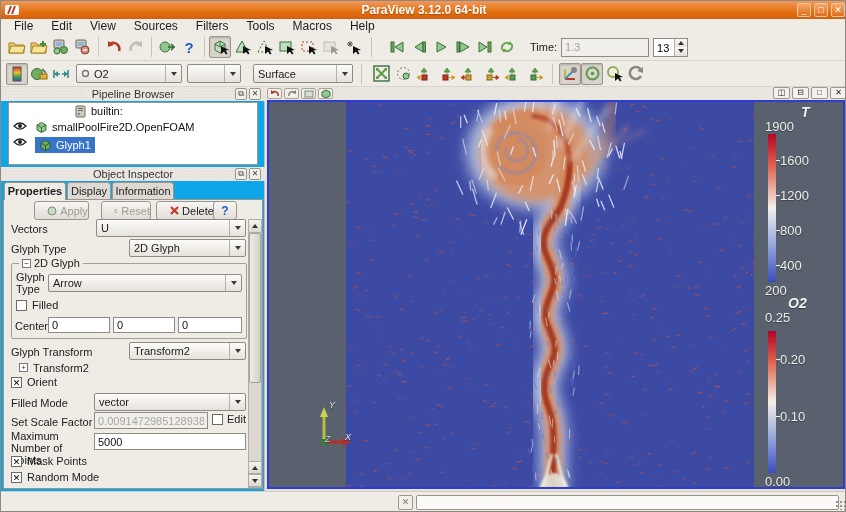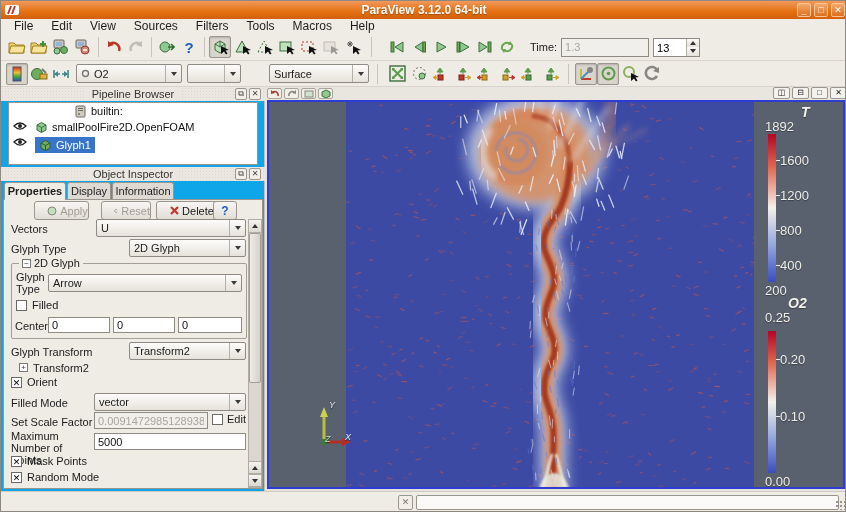--- a/index.html
+++ b/index.html
@@ -25,21 +25,21 @@
   .sep{width:1px;height:20px;background:#c9c5bd;margin:0 4px;flex:0 0 auto;}
   .qmark{font-size:15px;font-weight:bold;color:#1d5fc0;}
   
   .combo{height:19px;border:1px solid #8f8b84;border-radius:2px;background:linear-gradient(#fdfcfb,#e6e2db);display:flex;align-items:center;flex:0 0 auto;}
   .combo .cv{flex:1;font-size:11px;color:#1b1b1b;padding:0 4px;white-space:nowrap;overflow:hidden;}
   .combo .cbtn{width:16px;height:100%;border-left:1px solid #b4b0a8;display:flex;align-items:center;justify-content:center;}
   .arr{width:0;height:0;border-left:3.5px solid transparent;border-right:3.5px solid transparent;border-top:4px solid #3a3a3a;}
   .field{border:1px solid #8f8b84;background:#fff;font-size:11px;color:#111;padding:0 3px;}
   .field.dis{background:#f1efeb;color:#a9a59d;}
   .spin{display:flex;height:19px;border:1px solid #8f8b84;background:#fff;flex:0 0 auto;}
-  .spin .sv{width:32px;font-size:11px;padding:2px 3px 0 3px;}
+  .spin .sv{width:20px;font-size:11px;padding:2px 3px 0 3px;}
   .spin .sbtns{width:13px;display:flex;flex-direction:column;border-left:1px solid #b4b0a8;}
   .spin .sbtns div{flex:1;display:flex;align-items:center;justify-content:center;background:linear-gradient(#fbfaf8,#e4e0d9);}
   .uarr{width:0;height:0;border-left:3px solid transparent;border-right:3px solid transparent;border-bottom:4px solid #333;}
   .darr{width:0;height:0;border-left:3px solid transparent;border-right:3px solid transparent;border-top:4px solid #333;}
   .lbl{font-size:11px;color:#1b1b1b;}
   
   #left{position:absolute;left:0;top:86px;width:264px;height:404px;background:#0ea5e9;border-right:1px solid #c4c0b8;}
   .phead{position:absolute;left:0;width:264px;height:14px;font-size:11px;color:#333;text-align:center;line-height:14px;
     background-image:radial-gradient(#ddd8cf 22%,transparent 23%);background-size:3px 3px;background-color:#ebe7e0;}
   .phead .ptitle{background:#ebe7e0;padding:0 6px;}
@@ -299,21 +299,21 @@
       <span class="cbtn">
           <i class="arr"></i>
         </span>
     </div>
     <div class="combo" style="width:54px;margin-left:5px">
       <span class="cv"></span>
       <span class="cbtn">
           <i class="arr"></i>
         </span>
     </div>
-    <div class="combo" style="width:100px;margin-left:28px">
+    <div class="combo" style="width:100px;margin-left:12px">
       <span class="cv">Surface</span>
       <span class="cbtn">
           <i class="arr"></i>
         </span>
     </div>
     <div class="sep" style="margin:0 8px"></div>
     <div class="ti">
         <svg width="17" height="17" viewBox="0 0 17 17">
           <rect x="1" y="1" width="15" height="15" fill="none" stroke="#3c6e3c" stroke-width="1.4"></rect>
           <path d="M4,4 L13,13 M13,4 L4,13" stroke="#5c9c4c" stroke-width="2"></path>
@@ -1216,21 +1216,21 @@
             <line x1="226.2687638505069" y1="257.9567353129387" x2="224.84166092376537" y2="252.85305632897274" stroke="rgb(95,115,205)" stroke-width="1.1" opacity="0.55" stroke-linecap="round"></line>
           </g>
       </svg>
 
       <span class="legtitle" style="left:532px;top:2px">T</span>
       <div class="legbar" style="left:499px;top:32px;height:148px"></div>
       <div class="tkm" style="left:507px;top:58px"></div>
         <div class="tkm" style="left:507px;top:93px"></div>
       <div class="tkm" style="left:507px;top:128px"></div>
         <div class="tkm" style="left:507px;top:163px"></div>
-      <span class="legnum" style="left:496px;top:17px">1892</span>
+      <span class="legnum" style="left:496px;top:17px">1900</span>
       <span class="legnum" style="left:511px;top:51px">1600</span>
       <span class="legnum" style="left:511px;top:86px">1200</span>
       <span class="legnum" style="left:511px;top:121px">800</span>
       <span class="legnum" style="left:511px;top:156px">400</span>
       <span class="legnum" style="left:496px;top:181px">200</span>
 
       <span class="legtitle" style="left:519px;top:193px">O2</span>
       <div class="legbar" style="left:499px;top:229px;height:142px"></div>
       <div class="tkm" style="left:507px;top:257px"></div>
         <div class="tkm" style="left:507px;top:314px"></div>

